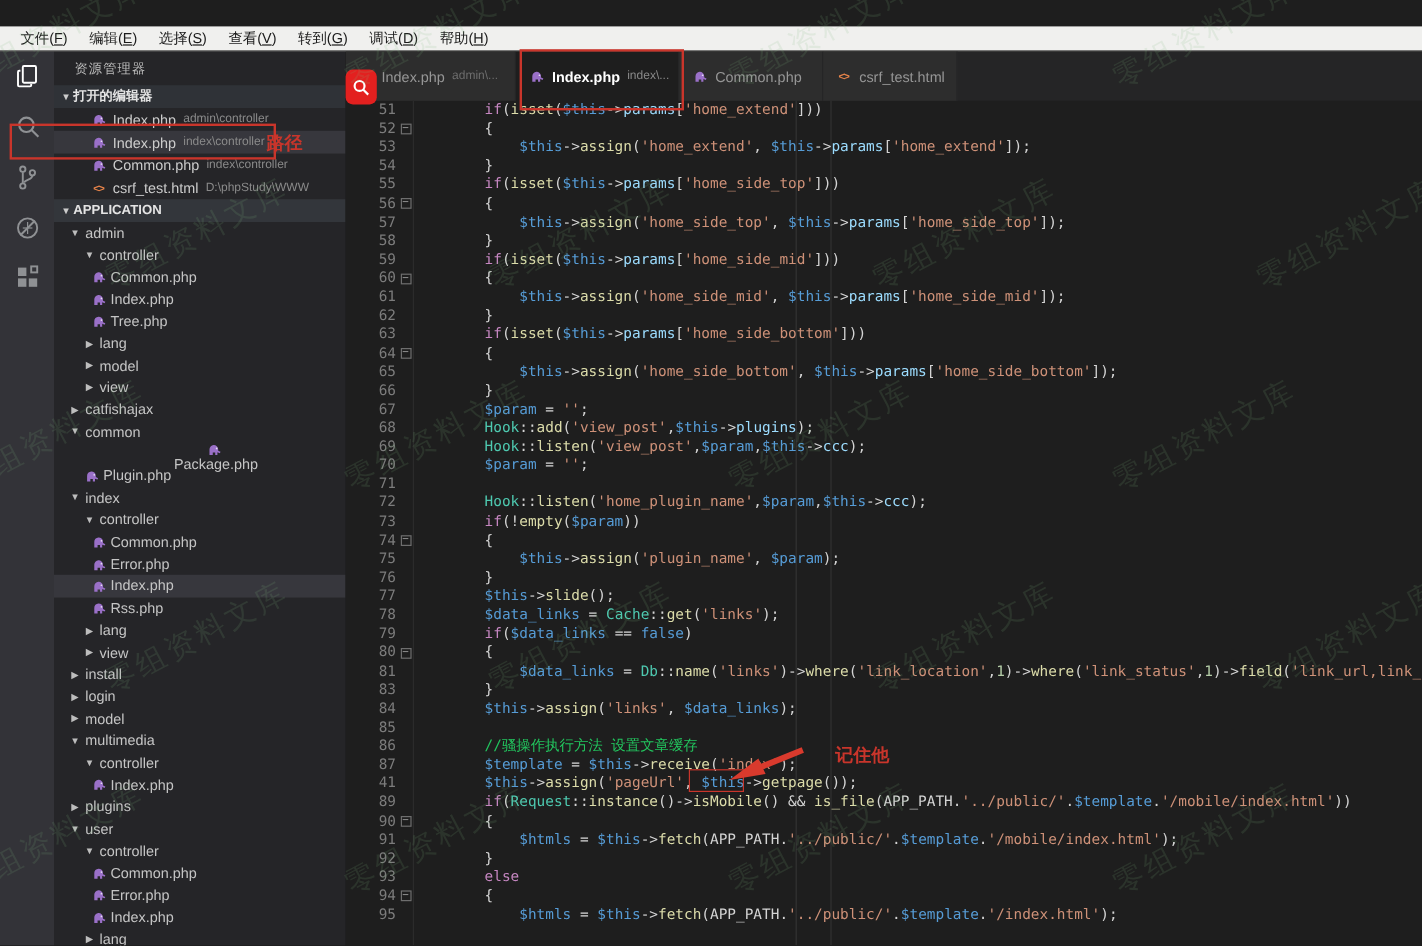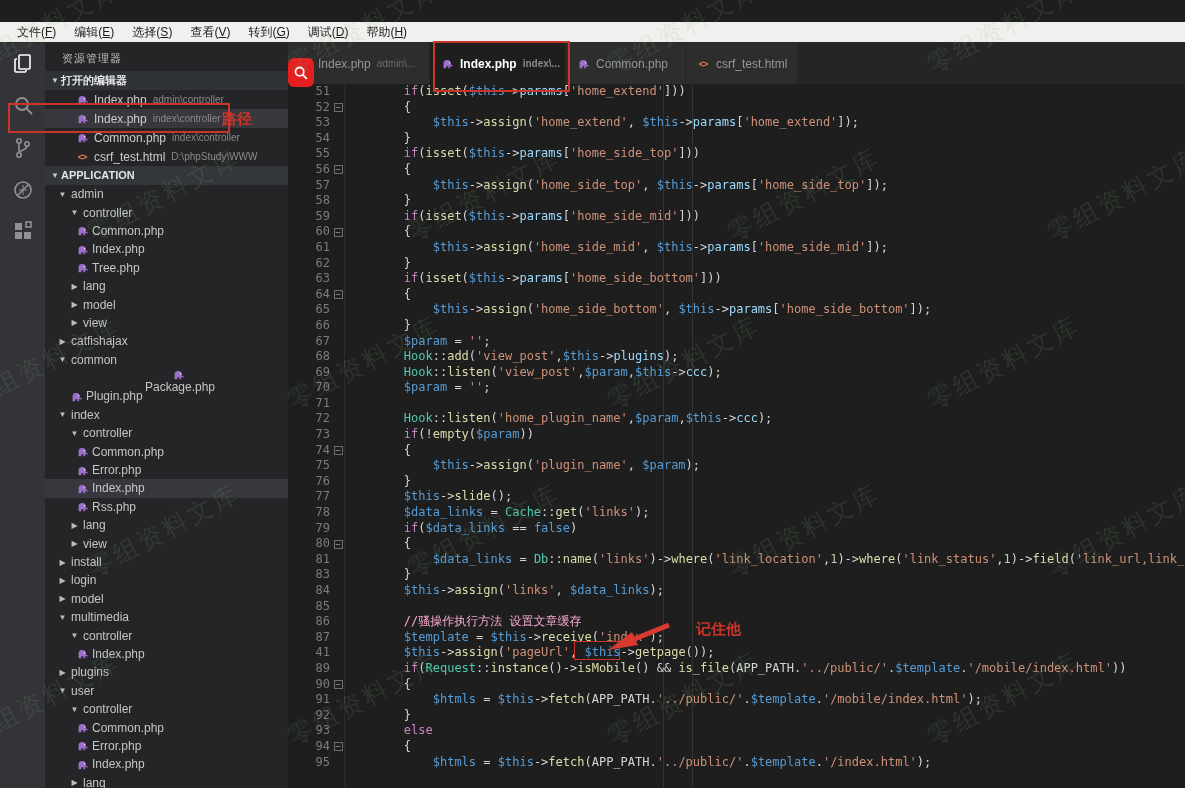--- a/index.html
+++ b/index.html
@@ -43,34 +43,34 @@
   .html-ic{color:#e8844a;font-size:9px;font-weight:bold;letter-spacing:-1px;}
 
   
   .editor{position:absolute;left:288px;top:43px;width:897px;height:745px;background:#1e1e1e;overflow:hidden;}
   .tabstrip{position:absolute;left:0;top:0;width:100%;height:41px;background:#252526;display:flex;}
   .tab{height:41px;box-sizing:border-box;display:flex;align-items:center;padding:0 10px;background:#2d2d2d;
     border-right:1px solid #252526;font-size:12px;color:#969696;white-space:nowrap;overflow:hidden;}
   .tab .nm{margin-left:6px;}
   .tab .dt{margin-left:6px;font-size:10px;color:#6d6d6d;}
   .tab.active{background:#1e1e1e;color:#ffffff;font-weight:bold;}
-  .tab.active .dt{color:#8a8a8a;font-weight:bold;}
+  .tab.active .dt{color:#8a8a8a;font-weight:normal;}
 
   
   .code{position:absolute;left:0;top:41px;width:100%;height:704px;
     font-family:"DejaVu Sans Mono",monospace;font-size:12px;line-height:15.6px;}
   .cl-row{display:flex;height:15.6px;}
   .ln{width:42px;text-align:right;color:#7c7c7c;flex:none;}
   .fold{width:16px;flex:none;display:flex;align-items:center;justify-content:center;}
   .fold .bx{width:9px;height:9px;border:1px solid #6e6e6e;color:#9a9a9a;font-size:9px;line-height:7px;
     text-align:center;box-sizing:border-box;background:#1e1e1e;}
   .ct{white-space:pre;flex:none;text-align:right;}
   .tk-kw{color:#C586C0}.tk-fn{color:#DCDCAA}.tk-var{color:#569CD6}.tk-prop{color:#9CDCFE}
   .tk-str{color:#CE9178}.tk-cls{color:#4EC9B0}.tk-num{color:#B5CEA8}.tk-pun{color:#D4D4D4}
-  .tk-cmt{color:#f9a8d4}.tk-bool{color:#569CD6}.tk-cst{color:#D4D4D4}.tk-ws{color:#d4d4d4}
+  .tk-cmt{color:#22c55e}.tk-bool{color:#569CD6}.tk-cst{color:#D4D4D4}.tk-ws{color:#d4d4d4}
   .iguide{position:absolute;top:41px;bottom:0;width:1px;background:#333333;}
   .gutsep{position:absolute;top:41px;bottom:0;left:56px;width:1px;background:#2b2b2b;}
 
   
   .ann-box{position:absolute;border:2px solid var(--ann,#c23b2e);background:transparent;z-index:40;}
   .ann-text{position:absolute;color:var(--ann,#d12f2f);font-size:15px;font-weight:bold;z-index:41;}
   .ann-badge{position:absolute;left:288px;top:58px;width:26px;height:29px;background:#e3201f;border-radius:6px;
     z-index:42;display:flex;align-items:center;justify-content:center;}
   .ann-arrow{position:absolute;z-index:41;}
 

